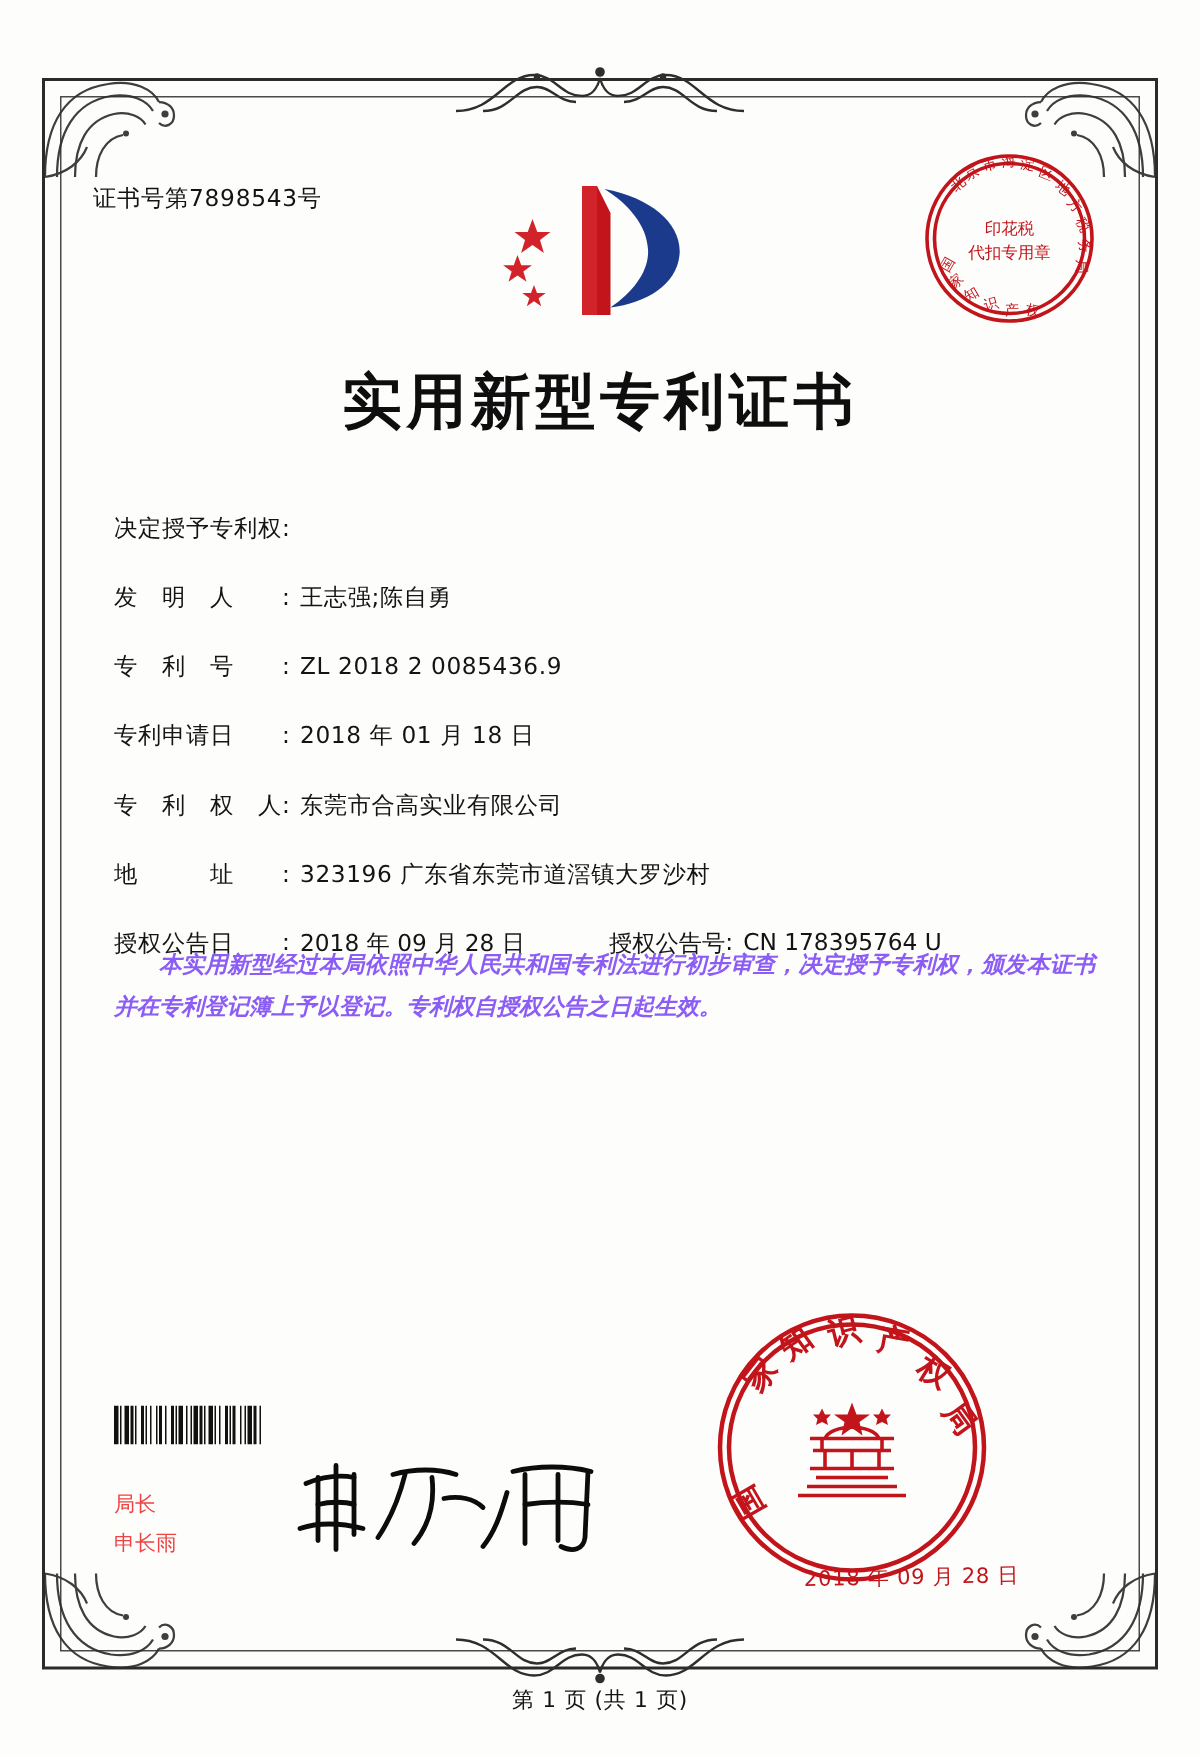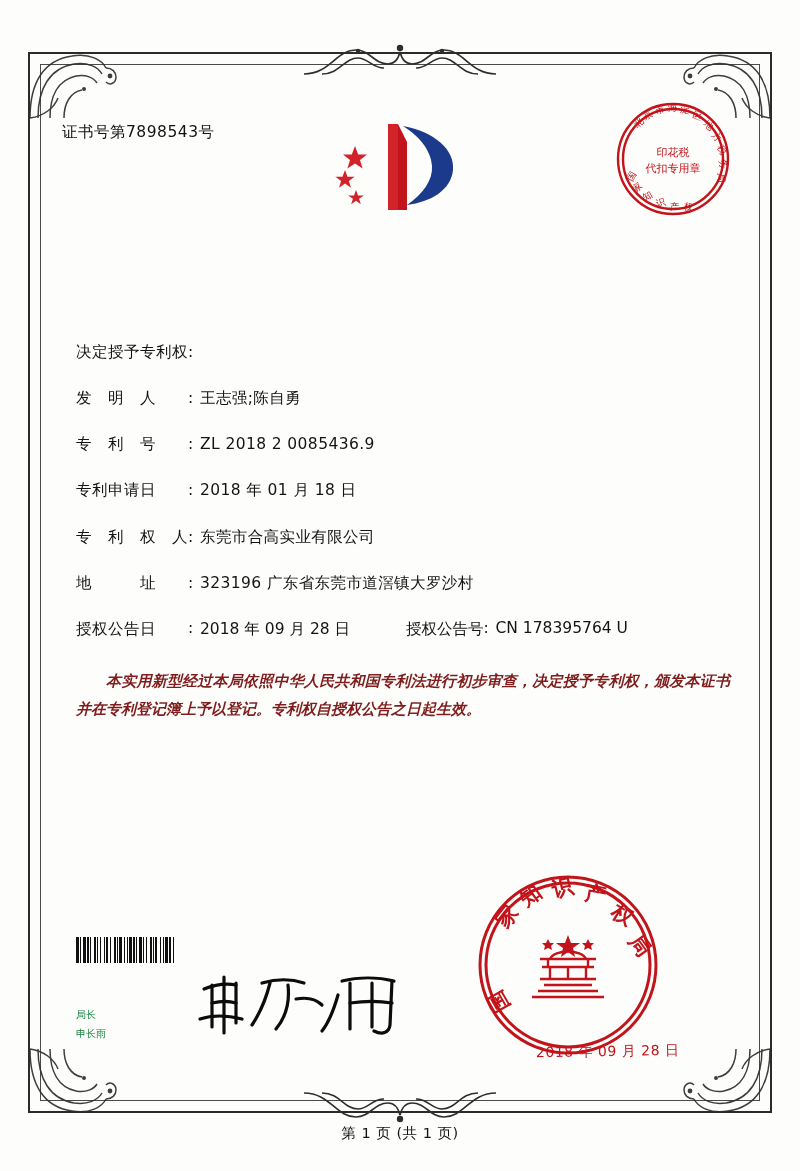--- a/index.html
+++ b/index.html
@@ -147,25 +147,25 @@
     margin-top: 2px;
     font-size: 15.5px;
   }
   .grant-left { width: 330px; flex: none; display: flex; }
   .grant-right { display: flex; }
 
   .body-text {
     position: absolute;
     left: 14px;
     right: 8px;
-    top: 576px;
+    top: 538px;
     font-family: "DejaVu Serif", serif;
     font-size: 15px;
     line-height: 1.85;
-    color: #7f1d1d;
+    color: #8b5cf6;
     text-align: justify;
   }
   .body-text p {
     margin: 0 0 4px 0;
     text-indent: 2em;
     font-style: italic;
     font-weight: 600;
   }
 
   
@@ -179,23 +179,23 @@
     align-items: stretch;
     overflow: hidden;
   }
   .barcode i { display: block; background: #111; height: 100%; }
 
   
   .sig-block {
     position: absolute;
     left: 14px;
     bottom: 38px;
-    font-size: 10px;
+    font-size: 14px;
     line-height: 1.9;
-    color: #15803d;
+    color: #ef4444;
   }
   .sig-script {
     position: absolute;
     left: 130px;
     bottom: 40px;
     width: 230px;
     height: 72px;
     color: #0c0c0c;
   }
   .sig-script svg { width: 100%; height: 100%; display: block; }
@@ -352,20 +352,21 @@
           <text x="58" y="112" transform="rotate(-2 58 112)">产</text>
           <text x="71" y="111" transform="rotate(12 71 111)">权</text>
         </g>
         <g fill="#c2141b" font-family="DejaVu Sans, sans-serif" font-size="11" text-anchor="middle">
           <text x="61" y="58">印花税</text>
           <text x="61" y="74">代扣专用章</text>
         </g>
       </svg>
     </div>
 
+    <div class="doc-title">实用新型专利证书</div>
 
     <div class="fields">
 
       <div class="field-row">
         <span class="f-label">决定授予专利权</span>
         <span class="f-colon">:</span>
       </div>
 
       <div class="field-row">
         <span class="f-label">发　明　人</span>

